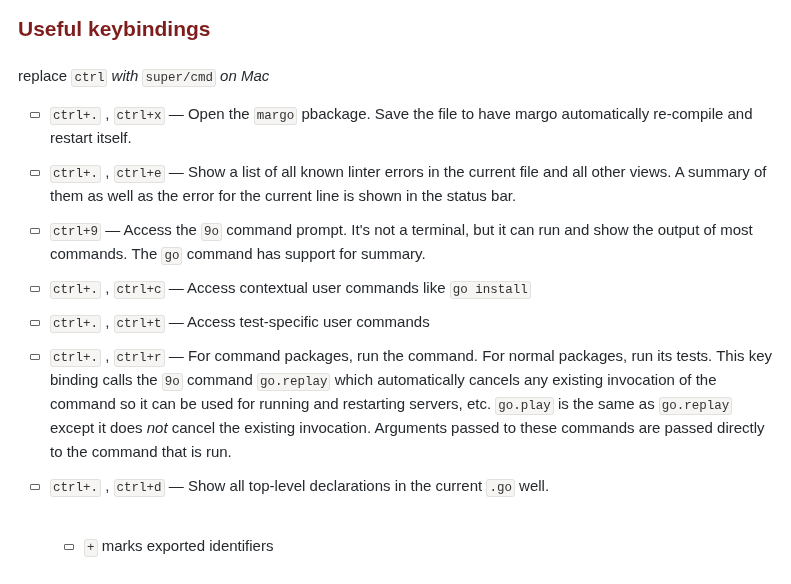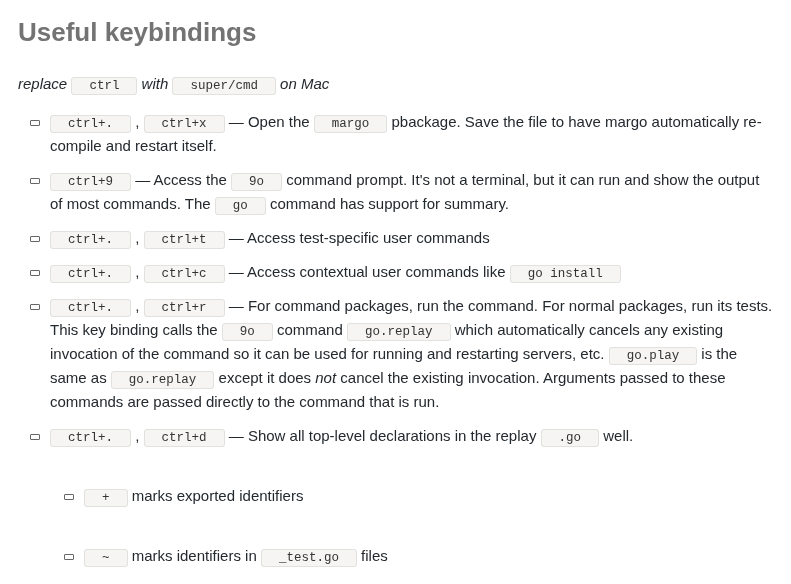--- a/index.html
+++ b/index.html
@@ -7,39 +7,39 @@
     margin: 0;
     padding: 12px 18px;
     font-family: -apple-system, BlinkMacSystemFont, "Segoe UI", Helvetica, Arial, sans-serif;
     font-size: 15px;
     line-height: 1.6;
     color: #24292e;
     background: #fff;
     width: 791px;
   }
   h3.heading {
-    font-size: 26px;
+    font-size: 21px;
     font-weight: 600;
     margin: 0 0 18px 0;
-    color: #737373;
+    color: #7f1d1d;
   }
   .intro {
     margin: 0 0 14px 0;
     font-size: 15px;
   }
-  .intro .pre { font-style: italic; }
+  .intro .pre { }
   .intro .mid { font-style: italic; text-align: right; }
   .intro .post { font-style: italic; }
   code, .kbd {
     font-family: "SFMono-Regular", Consolas, "Liberation Mono", Menlo, monospace;
     font-size: 12.5px;
     background: #f6f5f4;
     border: 1px solid #e1e1de;
     border-radius: 3px;
-    padding: 1px 17px;
+    padding: 1px 2px;
     color: #333;
     font-style: normal;
     white-space: nowrap;
   }
   ul.top {
     list-style: none;
     padding-left: 16px;
     margin: 0;
   }
   ul.top > li {
@@ -90,39 +90,42 @@
 <p class="intro">
   <span class="pre">replace </span><code class="kbd">ctrl</code><span class="mid"> with </span><code class="kbd">super/cmd</code><span class="post"> on Mac</span>
 </p>
 
 <ul class="top">
 
   <li>
     <code class="kbd">ctrl+.</code><span> , </span><code class="kbd">ctrl+x</code><span> — Open the </span><code class="kbd">margo</code><span> pbackage. Save the file to have margo automatically re-compile and restart itself.</span>
   </li>
 
+  <li>
+    <code class="kbd">ctrl+.</code><span> , </span><code class="kbd">ctrl+e</code><span> — Show a list of all known linter errors in the current file and all other views. A summary of them as well as the error for the current line is shown in the status bar.</span>
+  </li>
 
   <li>
     <code class="kbd">ctrl+9</code><span> — Access the </span><code class="kbd">9o</code><span> command prompt. It's not a terminal, but it can run and show the output of most commands. The </span><code class="kbd">go</code><span> command has support for summary.</span>
+  </li>
+
+  <li>
+    <code class="kbd">ctrl+.</code><span> , </span><code class="kbd">ctrl+c</code><span> — Access contextual user commands like </span><code class="kbd">go install</code>
   </li>
 
   <li>
     <code class="kbd">ctrl+.</code><span> , </span><code class="kbd">ctrl+t</code><span> — Access test-specific user commands</span>
   </li>
 
   <li>
-    <code class="kbd">ctrl+.</code><span> , </span><code class="kbd">ctrl+c</code><span> — Access contextual user commands like </span><code class="kbd">go install</code>
-  </li>
-
-  <li>
     <code class="kbd">ctrl+.</code><span> , </span><code class="kbd">ctrl+r</code><span> — For command packages, run the command. For normal packages, run its tests. This key binding calls the </span><code class="kbd">9o</code><span> command </span><code class="kbd">go.replay</code><span> which automatically cancels any existing invocation of the command so it can be used for running and restarting servers, etc. </span><code class="kbd">go.play</code><span> is the same as </span><code class="kbd">go.replay</code><span> except it does </span><span class="em">not</span><span> cancel the existing invocation. Arguments passed to these commands are passed directly to the command that is run.</span>
   </li>
 
   <li>
-    <code class="kbd">ctrl+.</code><span> , </span><code class="kbd">ctrl+d</code><span> — Show all top-level declarations in the replay </span><code class="kbd">.go</code><span> well.</span>
+    <code class="kbd">ctrl+.</code><span> , </span><code class="kbd">ctrl+d</code><span> — Show all top-level declarations in the current </span><code class="kbd">.go</code><span> well.</span>
     <ul class="sub">
       <li>
         <code class="kbd">+</code><span> marks exported identifiers</span>
       </li>
       <li>
         <code class="kbd">~</code><span> marks identifiers in </span><code class="kbd">_test.go</code><span> files</span>
       </li>
     </ul>
   </li>
 

